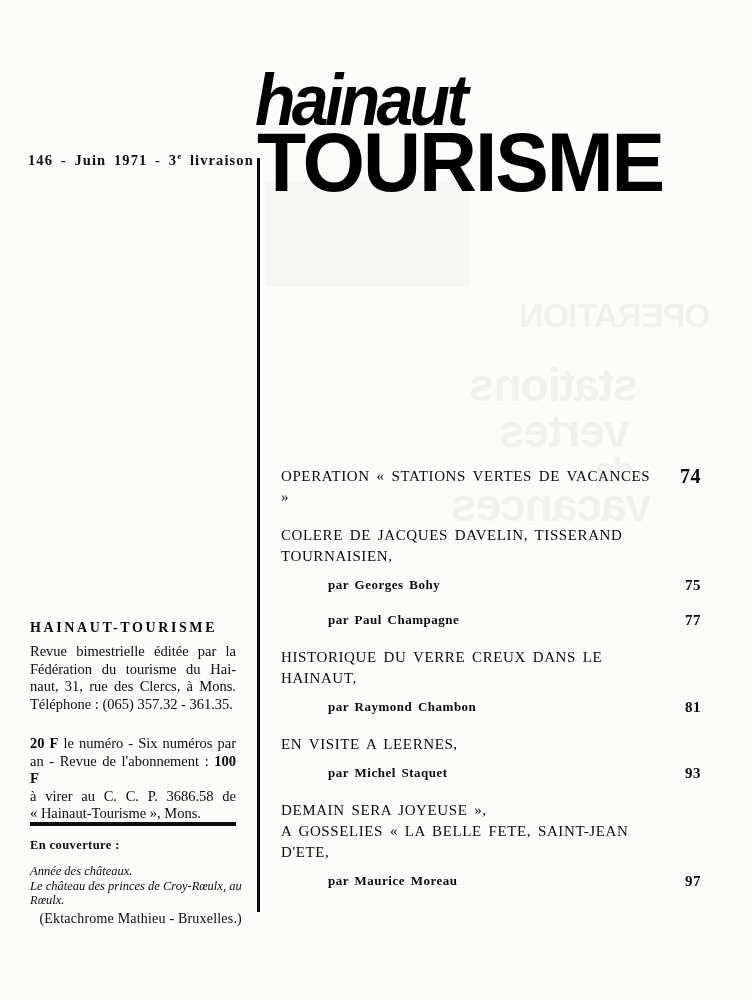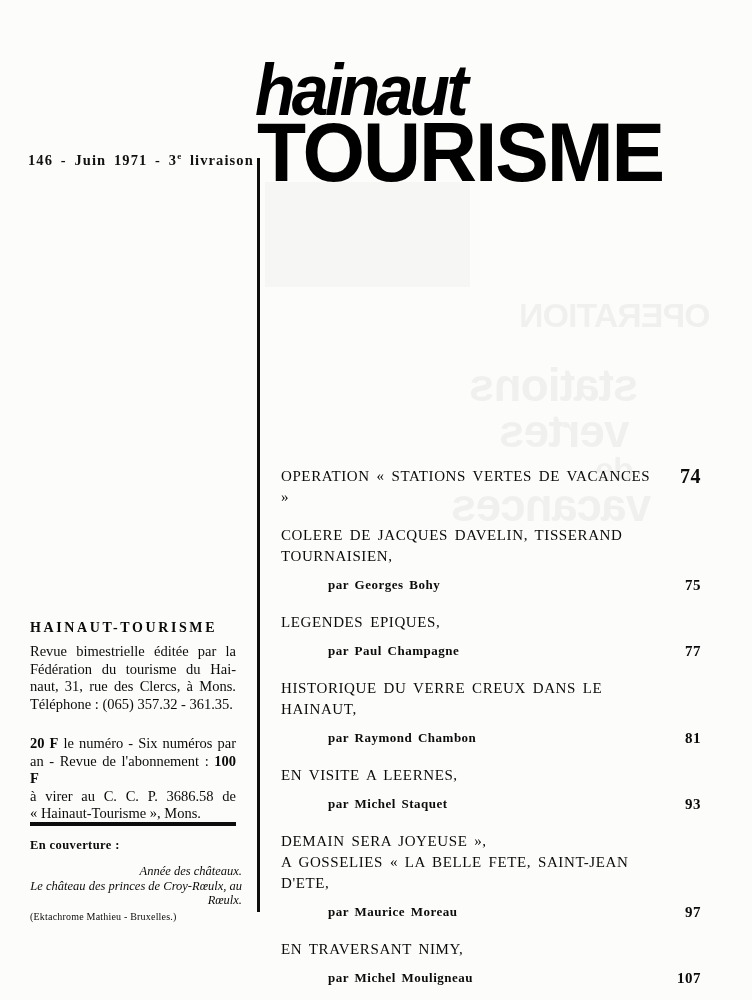--- a/index.html
+++ b/index.html
@@ -46,21 +46,21 @@
     left: 265px; top: 182px;
     width: 205px; height: 105px;
     background: #000;
     opacity: 0.022;
   }
 
   
   .masthead {
     position: absolute;
     left: 255px;
-    top: 54px;
+    top: 64px;
     width: 470px;
     height: 125px;
     z-index: 3;
   }
   .mast-hainaut {
     position: absolute;
     left: 0px;
     top: 0px;
     font-family: "Liberation Sans", sans-serif;
     font-weight: 700;
@@ -165,25 +165,24 @@
     font-weight: 700;
     letter-spacing: 0.4px;
     margin: 0 0 11px 0;
     font-family: Liberation Serif, serif;
   }
   .cover-italic {
     font-size: 12.5px;
     font-style: italic;
     line-height: 14.5px;
     margin: 0;
+  }
+  .cover-credit {
+    font-size: 14px;
     text-align: right;
-  }
-  .cover-credit {
-    font-size: 10px;
-    text-align: left;
     margin: 3px 0 0 0;
     letter-spacing: 0.2px;
   }
 
   
   .toc {
     position: absolute;
     left: 281px;
     top: 466px;
     width: 420px;
@@ -308,21 +307,20 @@
         <div class="toc-title" style="position: relative;">OPERATION « STATIONS VERTES DE VACANCES »<span class="toc-page-inline">74</span></div>
       </div>
       <div class="toc-entry">
         <div class="toc-title">COLERE DE JACQUES DAVELIN, TISSERAND TOURNAISIEN,</div>
         <div class="toc-author-row">
           <span class="toc-author">par Georges Bohy</span>
           <span class="toc-page">75</span>
         </div>
       </div>
       <div class="toc-entry">
-        <div class="toc-title">LEGENDES EPIQUES,</div>
         <div class="toc-author-row">
           <span class="toc-author">par Paul Champagne</span>
           <span class="toc-page">77</span>
         </div>
       </div>
       <div class="toc-entry">
         <div class="toc-title">HISTORIQUE DU VERRE CREUX DANS LE HAINAUT,</div>
         <div class="toc-author-row">
           <span class="toc-author">par Raymond Chambon</span>
           <span class="toc-page">81</span>
@@ -336,22 +334,15 @@
         </div>
       </div>
       <div class="toc-entry">
         <div class="toc-title">DEMAIN SERA JOYEUSE »,</div>
         <div class="toc-title">A GOSSELIES « LA BELLE FETE, SAINT-JEAN D'ETE,</div>
         <div class="toc-author-row">
           <span class="toc-author">par Maurice Moreau</span>
           <span class="toc-page">97</span>
         </div>
       </div>
-      <div class="toc-entry">
-        <div class="toc-title">EN TRAVERSANT NIMY,</div>
-        <div class="toc-author-row">
-          <span class="toc-author">par Michel Mouligneau</span>
-          <span class="toc-page">107</span>
-        </div>
-      </div>
     </div>
 
 </div>
 
 </body></html>

